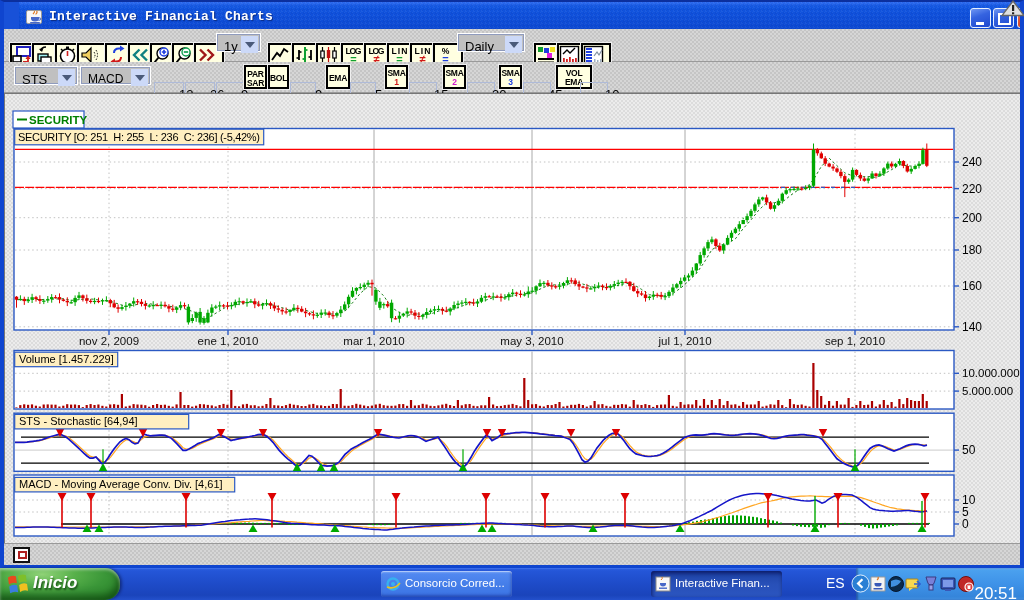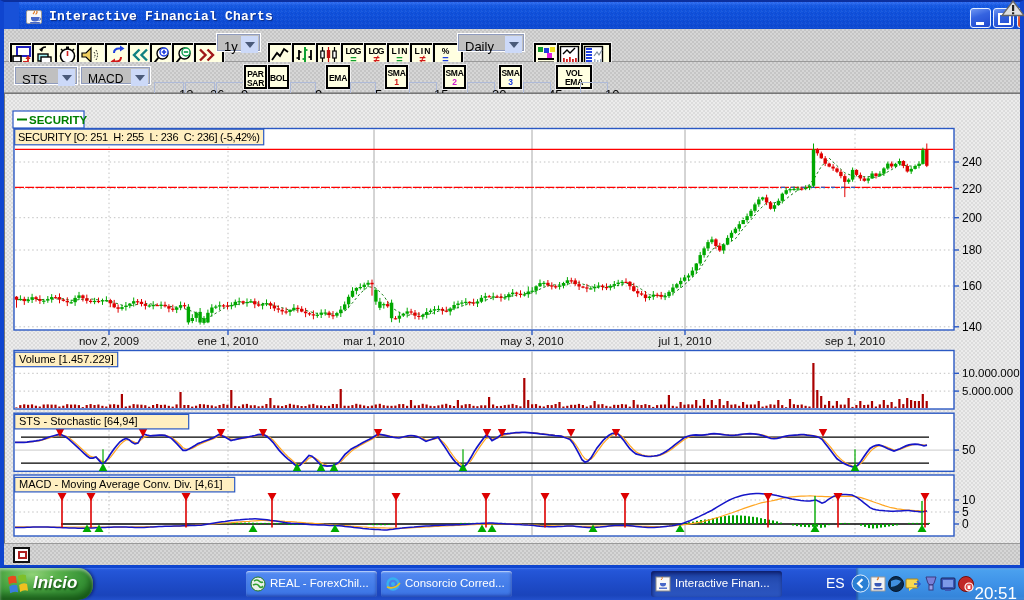--- a/index.html
+++ b/index.html
@@ -45,21 +45,21 @@
   linear-gradient(45deg,#dcdcdc 25%,transparent 25%,transparent 75%,#dcdcdc 75%),
   linear-gradient(45deg,#dcdcdc 25%,transparent 25%,transparent 75%,#dcdcdc 75%);
   background-size:4px 4px;background-position:0 0,2px 2px;
   border-top:1px solid #777;border-left:1px solid #777}
 #statusbar{position:absolute;left:4px;top:543px;width:1016px;height:22px;border-top:1px solid #999}
 #statusicon{position:absolute;left:9px;top:3px;width:17px;height:16px;background:#fff;border:2px solid #111}
 #statusicon:after{content:"";position:absolute;left:3px;top:2px;width:5px;height:4px;border:2px solid #b02020}
 
 #taskbar{position:absolute;left:0;top:568px;width:1024px;height:32px;
   background:linear-gradient(180deg,#4b7df0 0%,#2a5ce0 3%,#2456d8 9%,#1e4bc8 50%,#1a44bb 85%,#2350cc 100%)}
-#startbtn{position:absolute;left:0;top:0;width:93px;height:32px;border-radius:0 15px 15px 0;
+#startbtn{position:absolute;left:0;top:0;width:120px;height:32px;border-radius:0 15px 15px 0;
   background:radial-gradient(ellipse at 35% 20%,#8fd277 0%,#57b04a 30%,#3a9638 58%,#247d24 100%);
   box-shadow:inset 0 2px 3px rgba(255,255,255,.45),inset -3px -5px 7px rgba(0,40,0,.5),2px 0 3px rgba(0,0,30,.4)}
 #startbtn .txt{position:absolute;left:33px;top:5px;color:#fff;font-size:17px;font-weight:bold;font-style:italic;text-shadow:1px 2px 2px rgba(0,40,0,.7)}
 .task{position:absolute;top:3px;width:131px;height:26px;border-radius:3px;color:#fff;font-size:11.5px;
   background:linear-gradient(180deg,#73a1f7 0%,#5188f0 12%,#447de8 55%,#3b74e6 100%);
   background:linear-gradient(180deg,#73a1f7 0%,#5188f0 12%,#447de8 55%,#3b74e6 100%);
   box-shadow:inset 0 1px 1px rgba(255,255,255,.5),inset -1px -2px 3px rgba(0,0,90,.35)}
 .task .lbl{position:absolute;left:24px;top:6px;white-space:nowrap;overflow:hidden;max-width:100px}
 .task.active{background:linear-gradient(180deg,#1c41a4 0%,#2850b8 50%,#2b55c0 100%);box-shadow:inset 1px 2px 4px rgba(0,0,60,.65)}
 #tray{position:absolute;left:856px;top:0;width:168px;height:32px;
@@ -1259,27 +1259,20 @@
         <svg width="26" height="26" viewBox="0 0 26 26" style="position:absolute;left:6px;top:3px">
 <g transform="rotate(-8 13 13)">
 <path d="M3 5 q4 -2 8 0 l0 7 q-4 -2 -8 0 Z" fill="#e84a1e"></path>
 <path d="M13 5 q4 -2 8 0 l0 7 q-4 -2 -8 0 Z" fill="#7ebf2a"></path>
 <path d="M3 14 q4 -2 8 0 l0 7 q-4 -2 -8 0 Z" fill="#3a7edf"></path>
 <path d="M13 14 q4 -2 8 0 l0 7 q-4 -2 -8 0 Z" fill="#f0c020"></path>
 </g>
         </svg>
         <span class="txt">Inicio</span>
       </div>
-<div class="task" style="left:246px">
-        <svg width="16" height="16" viewBox="0 0 16 16" style="position:absolute;left:4px;top:5px">
-          <circle cx="8" cy="8" r="7" fill="#e8f0e8" stroke="#207820" stroke-width="1"></circle>
-          <path d="M4 5 q3 -2 5 0 t4 1 M3 9 q4 -2 6 1 t4 0" stroke="#30a030" stroke-width="1.6" fill="none"></path>
-        </svg>
-        <span class="lbl">REAL - ForexChil...</span>
-      </div>
 <div class="task" style="left:381px">
         <svg width="17" height="16" viewBox="0 0 17 16" style="position:absolute;left:4px;top:5px">
           <circle cx="8" cy="8" r="5.5" fill="none" stroke="#38b0f0" stroke-width="2.4"></circle>
           <circle cx="8" cy="8" r="2" fill="#38b0f0"></circle>
           <path d="M2 11 q7 3 13 -4" stroke="#e8c020" stroke-width="1.6" fill="none"></path>
         </svg>
         <span class="lbl">Consorcio Corred...</span>
       </div>
 <div class="task active" style="left:651px">
         <svg width="16" height="16" viewBox="0 0 16 16" style="position:absolute;left:4px;top:5px">

